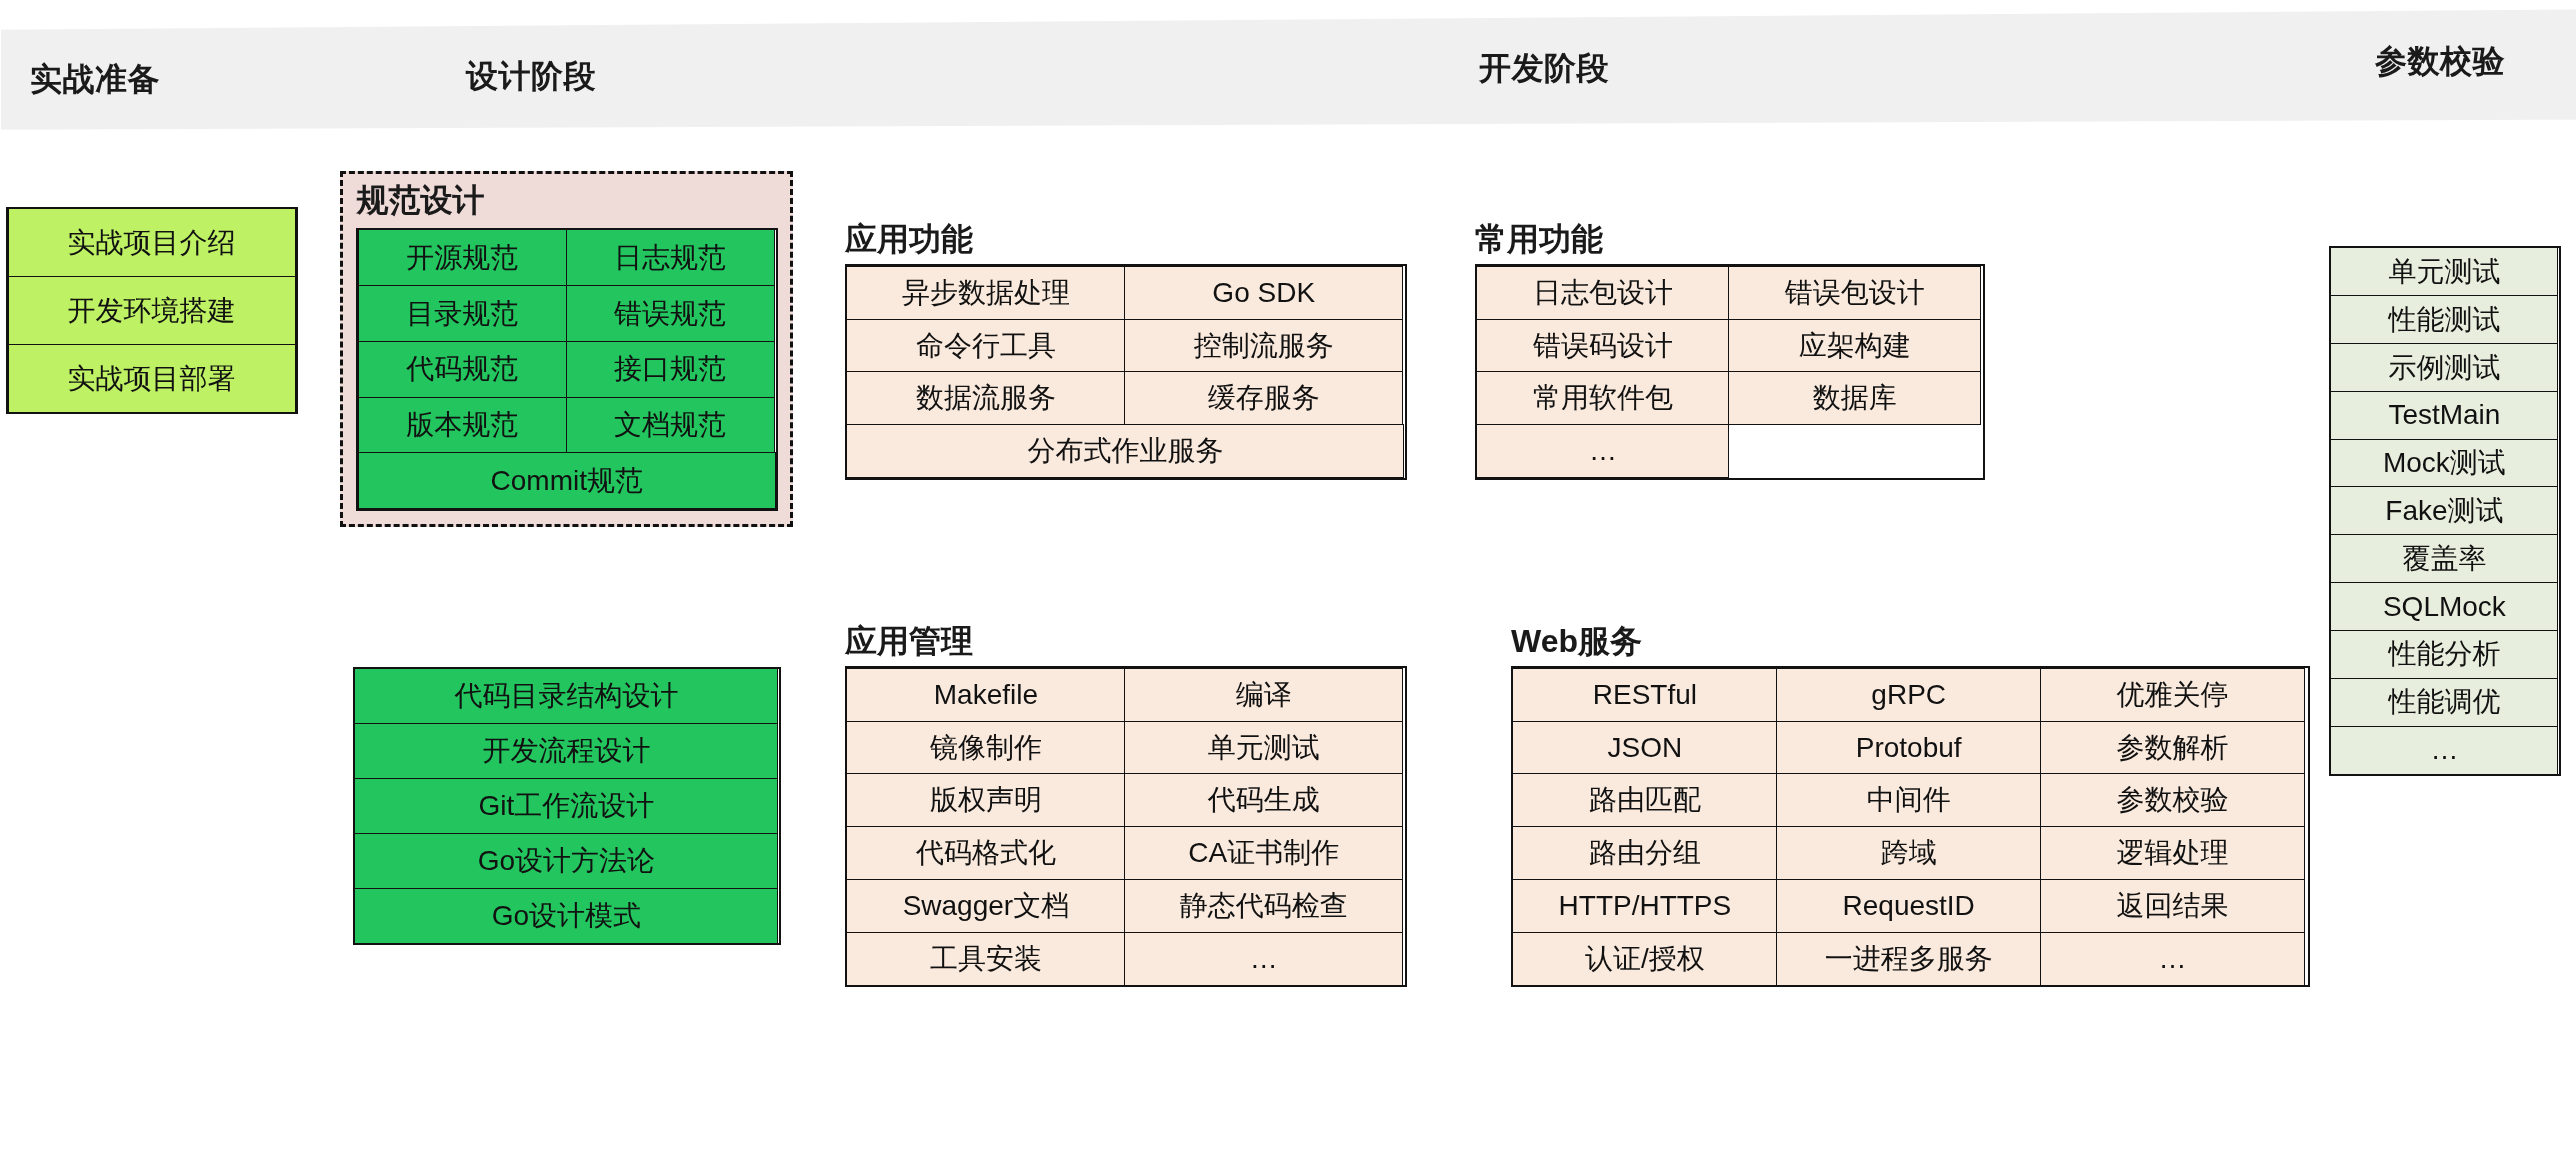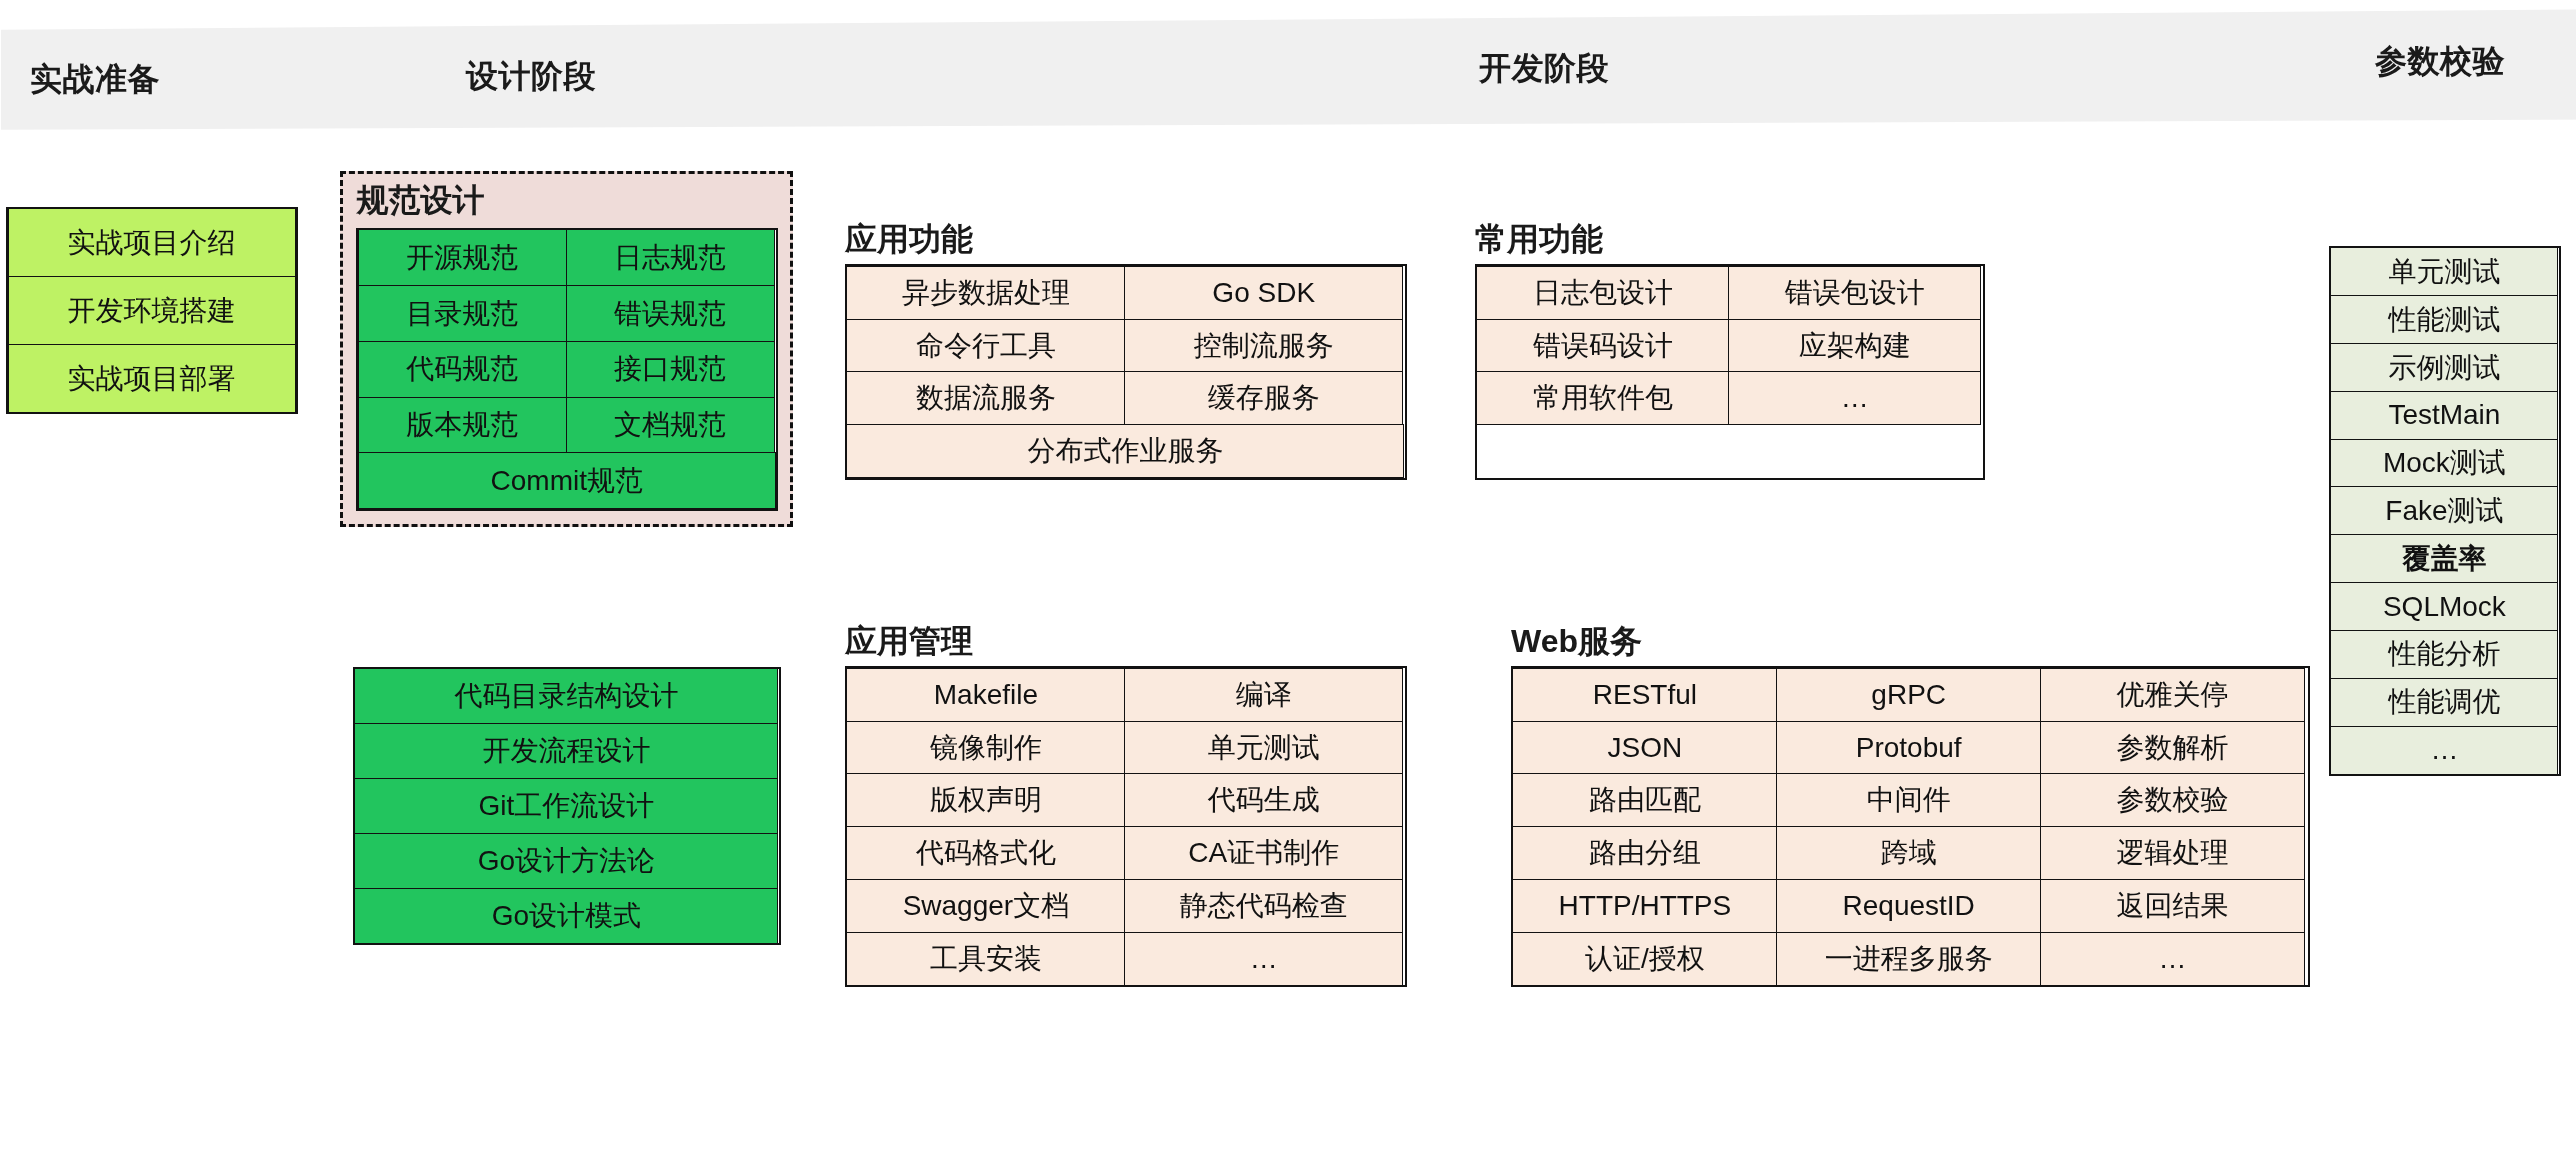--- a/index.html
+++ b/index.html
@@ -153,20 +153,21 @@
   </div>
 
   <div class="group" style="left:1475px; top:222px; width:510px;">
     <div class="group-title">常用功能</div>
     <div class="tbl pal-peach">
       <div class="cell" style="width:50%; height:54px;">日志包设计</div>
       <div class="cell" style="width:50%; height:54px;">错误包设计</div>
       <div class="cell" style="width:50%; height:54px;">错误码设计</div>
       <div class="cell" style="width:50%; height:54px;">应架构建</div>
       <div class="cell" style="width:50%; height:54px;">常用软件包</div>
+      <div class="cell" style="width:50%; height:54px;">数据库</div>
       <div class="cell" style="width:50%; height:54px;">…</div>
       <div class="cell blank" style="width:50%; height:54px;"></div>
     </div>
   </div>
 
   <div class="group" style="left:1511px; top:624px; width:799px;">
     <div class="group-title">Web服务</div>
     <div class="tbl pal-peach">
       <div class="cell" style="width:33.3333%; height:54px;">RESTful</div>
       <div class="cell" style="width:33.3333%; height:54px;">gRPC</div>
@@ -190,21 +191,21 @@
   </div>
 
   <div class="group" style="left:2329px; top:246px; width:232px;">
     <div class="tbl pal-green">
       <div class="cell" style="width:100%; height:49px;">单元测试</div>
       <div class="cell" style="width:100%; height:49px;">性能测试</div>
       <div class="cell" style="width:100%; height:49px;">示例测试</div>
       <div class="cell" style="width:100%; height:49px;">TestMain</div>
       <div class="cell" style="width:100%; height:49px;">Mock测试</div>
       <div class="cell" style="width:100%; height:49px;">Fake测试</div>
-      <div class="cell" style="width:100%; height:49px;font-weight:bold;">覆盖率</div>
+      <div class="cell" style="width:100%; height:49px;">覆盖率</div>
       <div class="cell" style="width:100%; height:49px;">SQLMock</div>
       <div class="cell" style="width:100%; height:49px;">性能分析</div>
       <div class="cell" style="width:100%; height:49px;">性能调优</div>
       <div class="cell" style="width:100%; height:49px;">…</div>
     </div>
   </div>
 
 </div>
 
 

